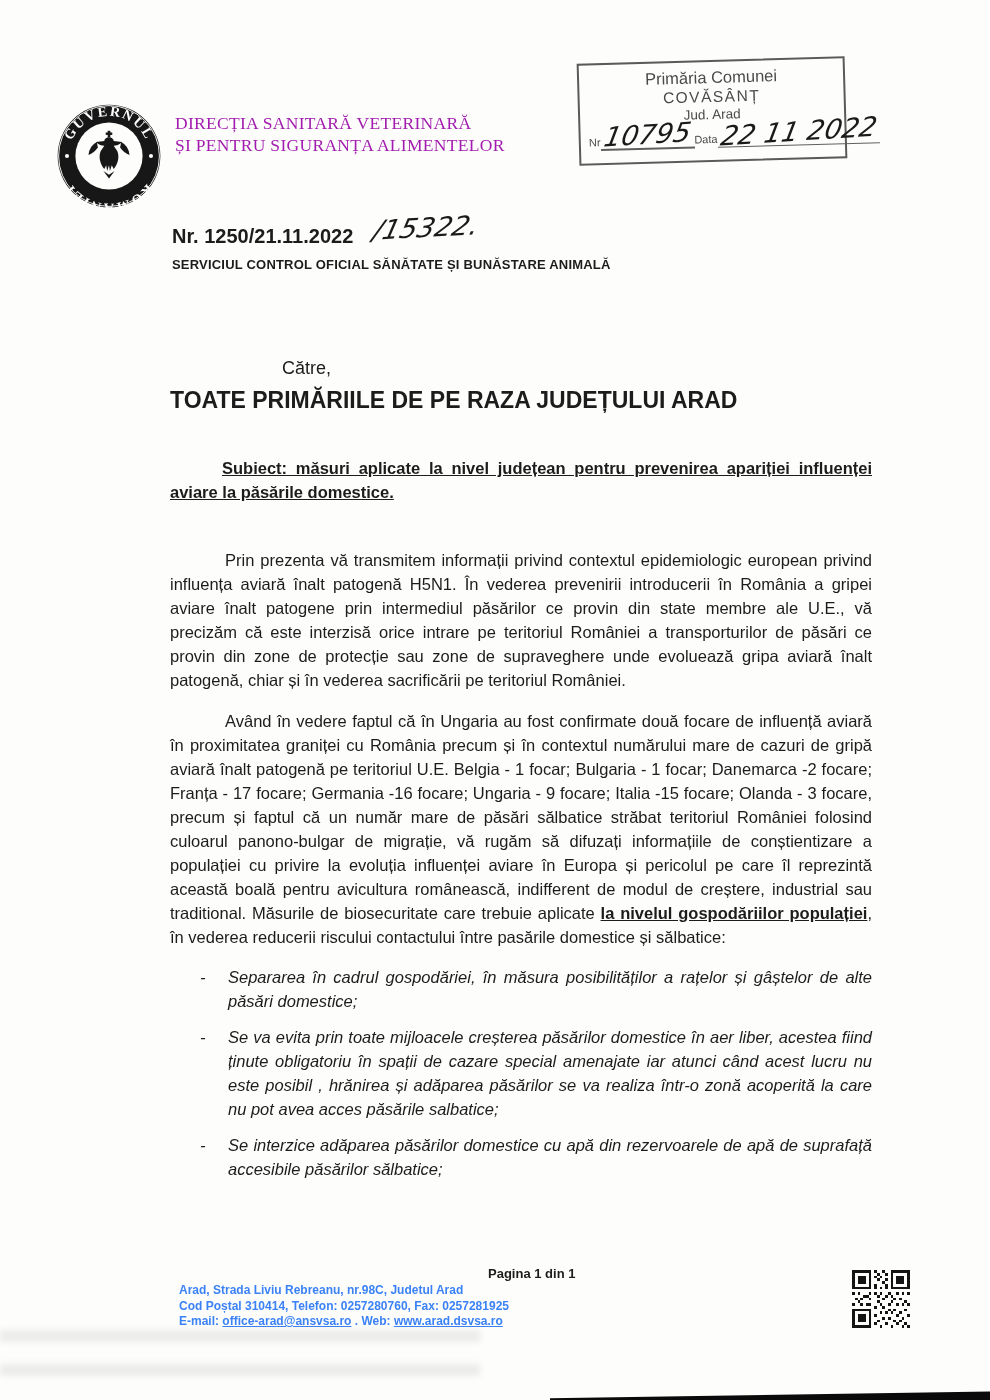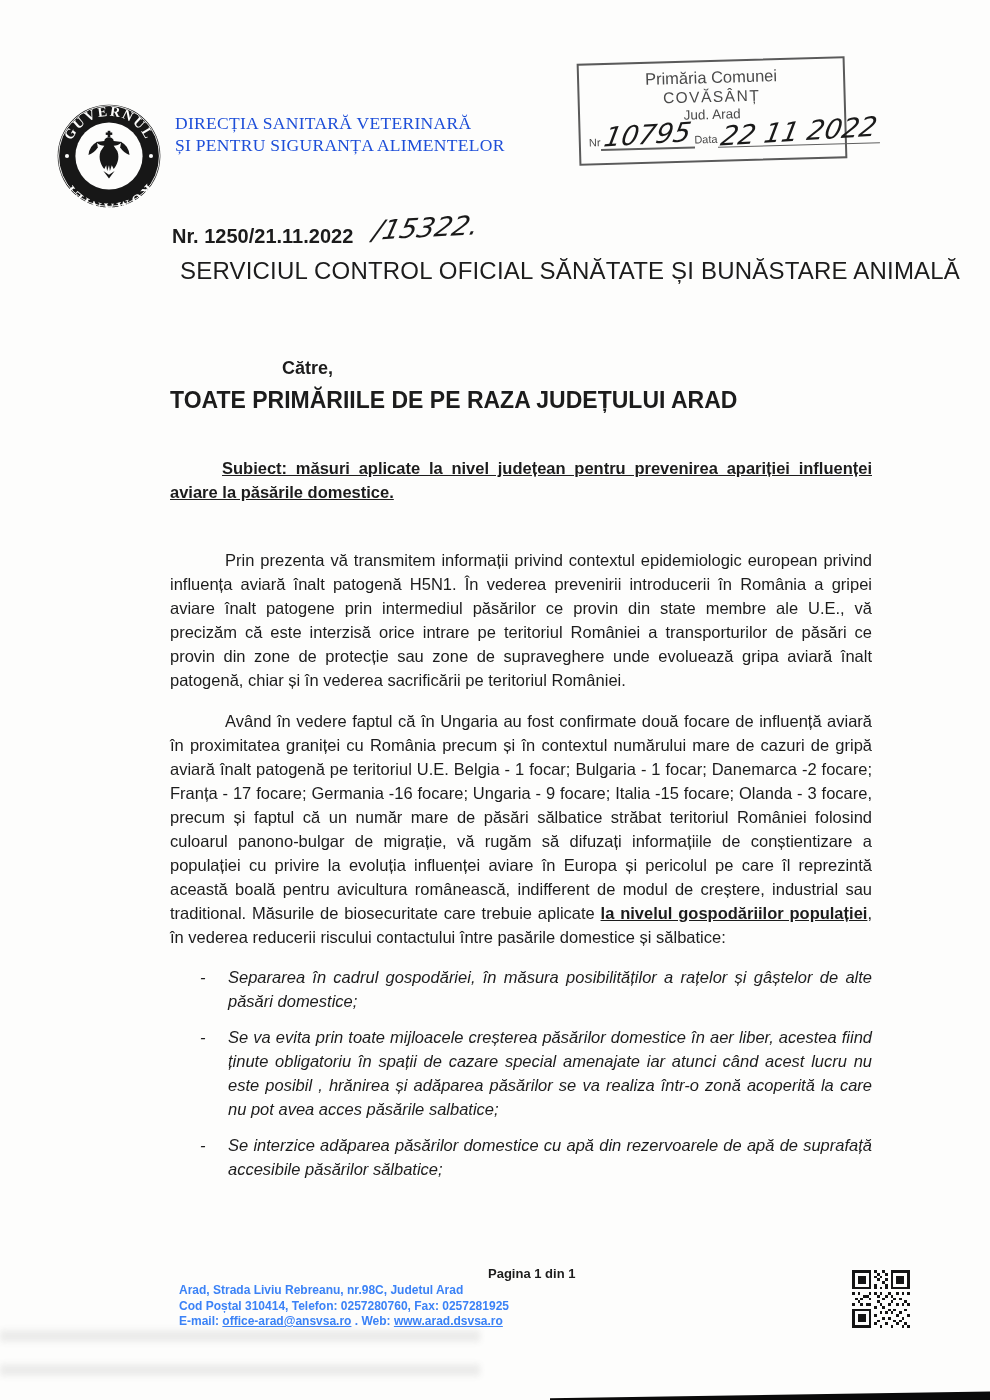--- a/index.html
+++ b/index.html
@@ -6,21 +6,21 @@
   .page{
     position:relative;width:990px;height:1400px;background:#fdfdfc;
     margin:0 auto;overflow:hidden;color:#1c1c1c;
     font-family:"Liberation Sans",sans-serif;
   }
   
   .seal{position:absolute;left:53px;top:99px;width:112px;height:114px;}
   .org{
     position:absolute;left:175px;top:112px;
     font-family:"Liberation Serif",serif;font-size:17.5px;line-height:22px;
-    color:#1d4ed8;letter-spacing:.3px;
+    color:#a21caf;letter-spacing:.3px;
   }
   
   .stamp{
     position:absolute;left:578px;top:60px;width:268px;height:102px;
     border:2px solid #5a5a5a;transform:rotate(-1.6deg);
     color:#4a4a4a;text-align:center;box-sizing:border-box;
   }
   .stamp-l1{font-size:16.5px;margin-top:6px;}
   .stamp-l2{font-size:15.5px;letter-spacing:1.5px;margin-top:1px;}
   .stamp-l3{font-size:13.5px;margin-top:1px;}
@@ -31,24 +31,24 @@
   .s-label{font-size:11px;color:#4a4a4a;padding-bottom:3px;}
   .s-hand{border-bottom:2px solid #5f5f5f;padding:0 4px;}
   .hw{
     font-family:"DejaVu Sans",sans-serif;font-style:italic;font-weight:400;
     color:#1a1a1a;display:inline-block;transform:skewX(-14deg) rotate(-2deg);
   }
   .stamp .hw{font-size:27px;line-height:22px;}
   
   .ref{position:absolute;left:172px;top:218px;font-weight:bold;font-size:20px;}
   .ref .hw{font-size:27px;transform:skewX(-16deg) rotate(-3deg) translateY(-6px);margin-left:14px;}
-  .service{position:absolute;left:180px;top:257px;font-weight:normal;font-size:24px;letter-spacing:.2px;}
+  .service{position:absolute;left:172px;top:257px;font-weight:bold;font-size:13px;letter-spacing:.2px;}
   
   .content{position:absolute;left:170px;top:356px;width:702px;font-size:16.5px;line-height:24px;}
-  .catre{font-weight:bold;font-size:18px;margin-left:112px;}
+  .catre{font-weight:normal;font-size:18px;margin-left:112px;}
   .addressee{font-weight:bold;font-size:23px;margin-top:8px;}
   .subject{
     margin-top:44px;font-weight:bold;text-decoration:underline;
     text-align:justify;text-indent:52px;
   }
   .para{text-align:justify;text-indent:55px;}
   .para1{margin-top:44px;}
   .para2{}
   .emph{font-weight:bold;text-decoration:underline;}
   .bullets{margin-top:12px;}

